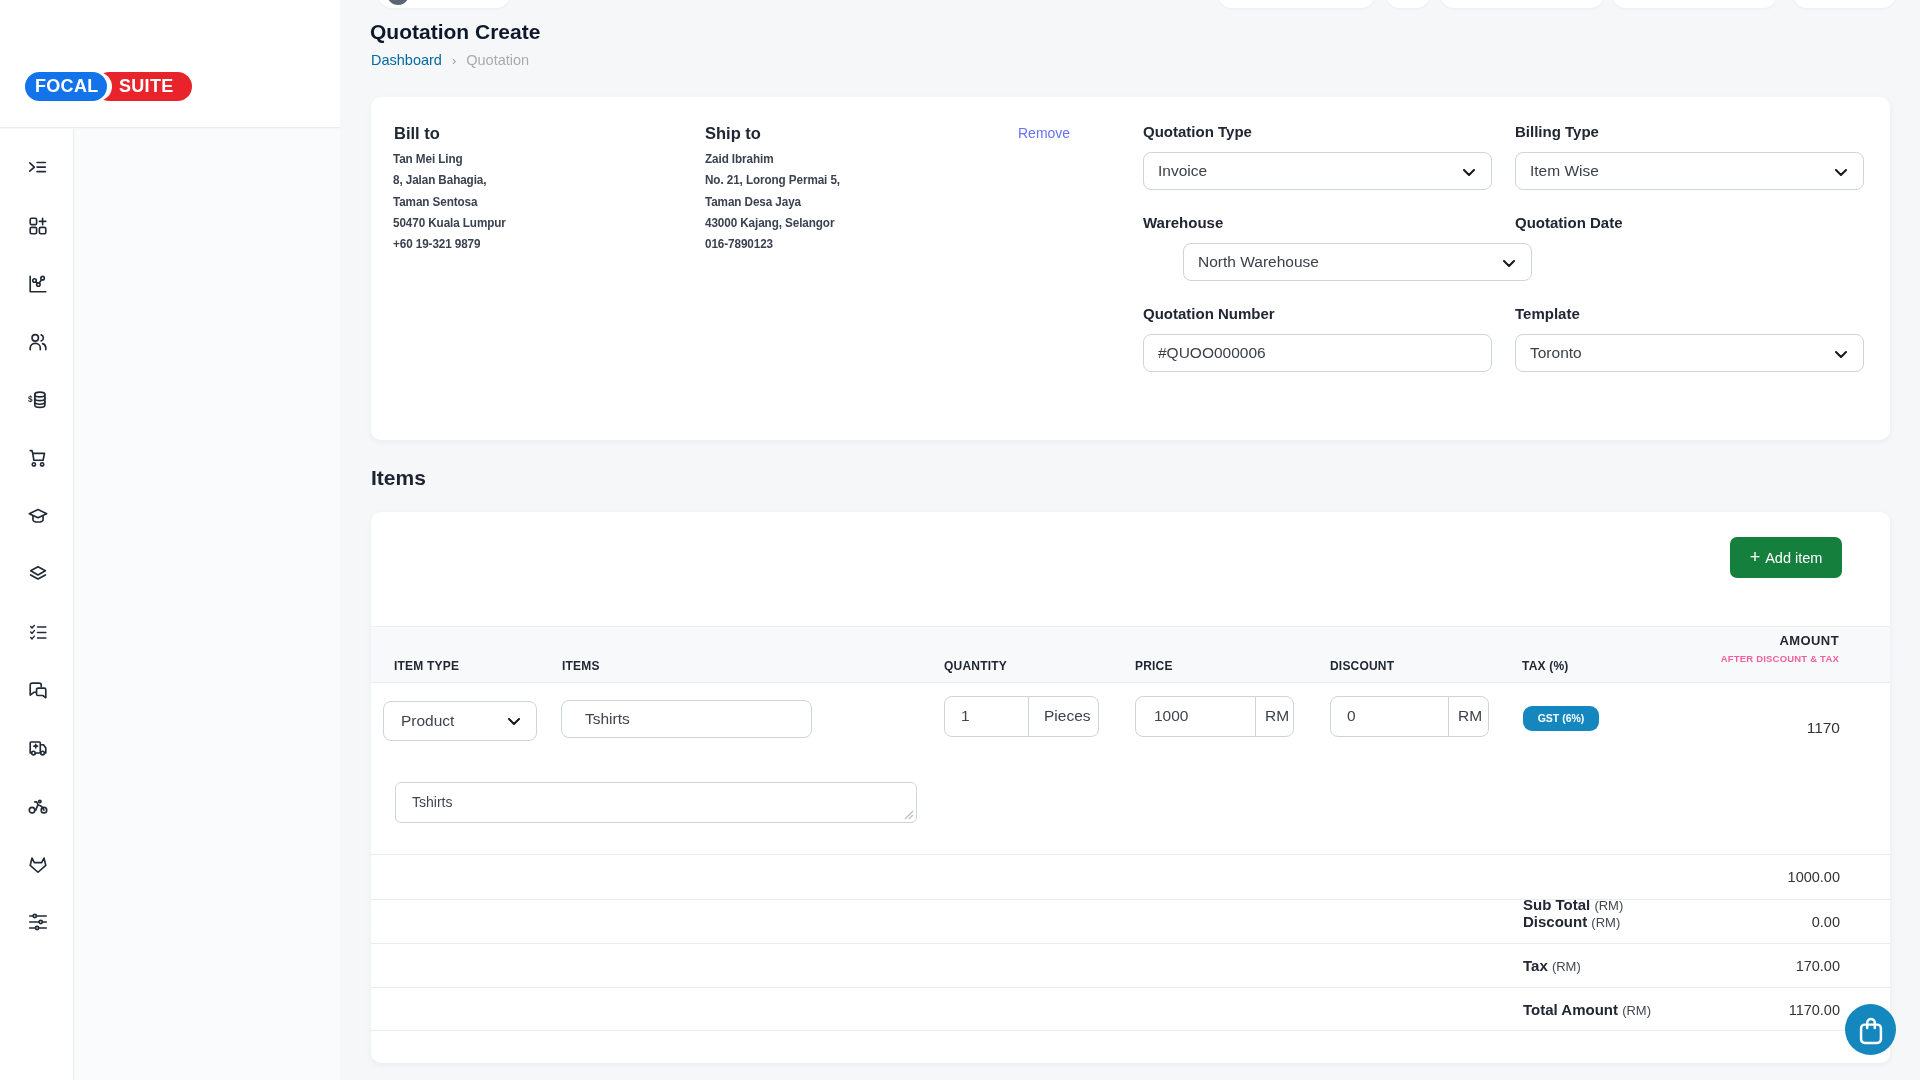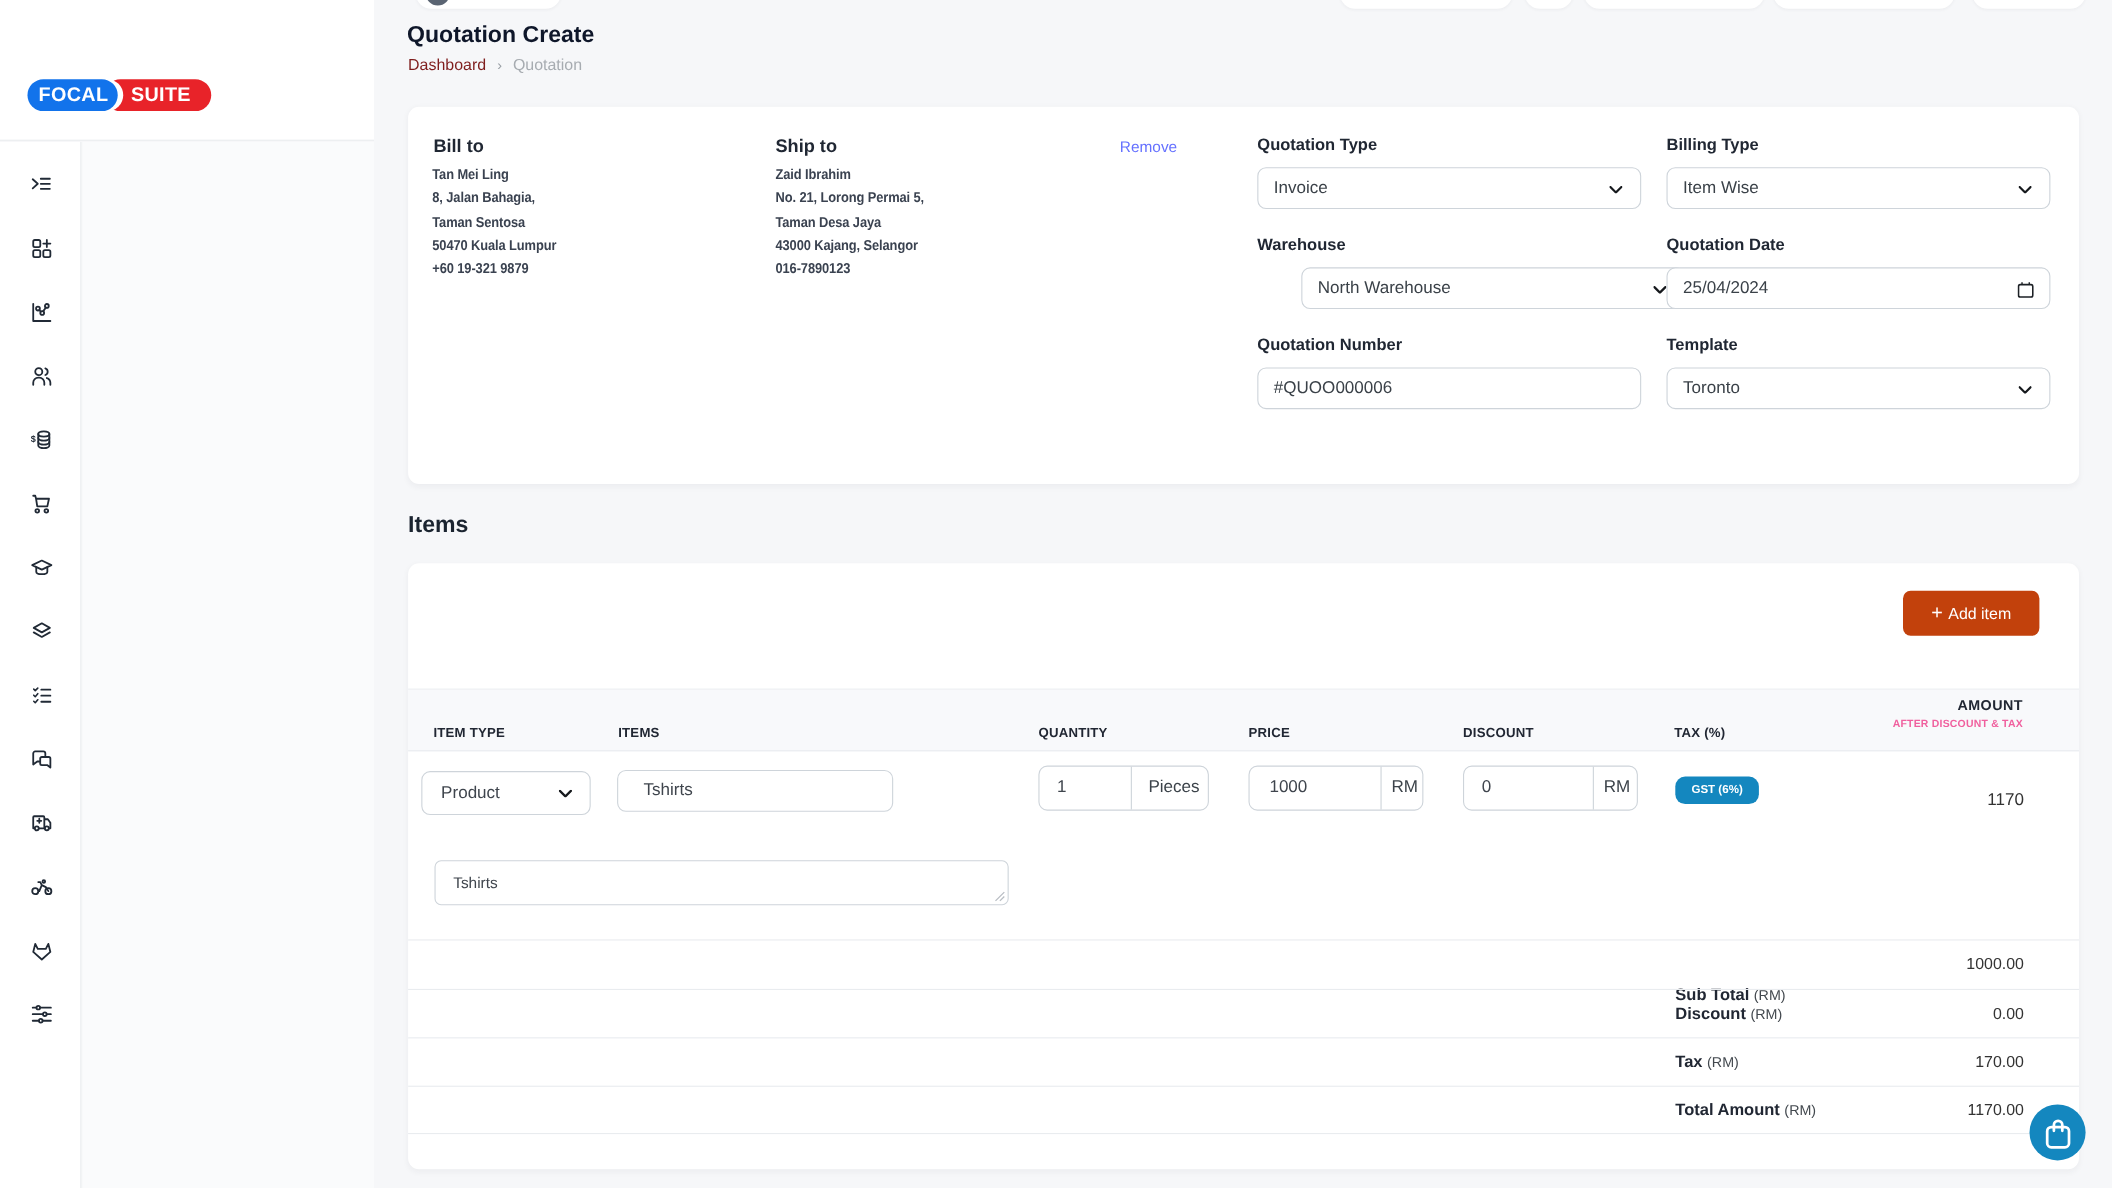--- a/index.html
+++ b/index.html
@@ -21,21 +21,21 @@
 #logo span { position:absolute; top:0; height:35px; line-height:29px; color:#fff; font-weight:bold; font-size:18px; letter-spacing:0.3px; }
 #logo .tf { left:10px; z-index:3; }
 #logo .ts { left:94px; }
 
 
 .hpill { top:-22px; height:30px; background:#fff; border-radius:14px; box-shadow:0 1px 3px rgba(30,40,60,0.05); }
 
 
 #pagetitle { left:370px; top:20px; font-size:21px; font-weight:bold; color:#0f172a; }
 #crumb { left:371px; top:52px; font-size:14.5px; color:#a7acb1; }
-#crumb a { color:#7f1d1d; text-decoration:none; }
+#crumb a { color:#0369a1; text-decoration:none; }
 #crumb .sep { color:#9aa0a6; margin:0 10px; font-size:13px; }
 
 
 .card { background:#fff; border-radius:10px; box-shadow:0 2px 6px rgba(30,40,60,0.05); }
 #card1 { left:371px; top:97px; width:1519px; height:343px; }
 #card2 { left:371px; top:512px; width:1519px; height:551px; }
 
 .h6 { position:absolute; font-size:16.5px; font-weight:bold; color:#202733; }
 .addr { position:absolute; font-size:13px; color:#3a4250; line-height:21.3px; font-weight:600; letter-spacing:-0.1px; transform:scaleX(0.9); transform-origin:left top; }
 #removelink { position:absolute; left:647px; top:28px; font-size:14px; color:#6571ff; }
@@ -43,21 +43,21 @@
 .flabel { position:absolute; font-size:15px; font-weight:bold; color:#202733; }
 .fbox { position:absolute; width:349px; height:38px; border:1px solid #ced4da; border-radius:8px; background:#fff; font-size:15.5px; color:#3a4148; line-height:36px; padding-left:14px; }
 .chev { position:absolute; right:16px; top:16px; width:12px; height:7px; }
 .chev svg { display:block; width:12px; height:7px; stroke:#16191d; stroke-width:2; fill:none; stroke-linecap:round; stroke-linejoin:round; }
 .calic { position:absolute; right:14px; top:12px; width:15px; height:15px; }
 .calic svg { display:block; width:15px; height:15px; stroke:#1d2126; stroke-width:1.5; fill:none; stroke-linejoin:round; }
 
 #itemstitle { left:371px; top:466px; font-size:21px; font-weight:bold; color:#1b2430; }
 
 
-#additem { position:absolute; left:1359px; top:25px; width:124px; height:41px; background:#c2410c; border-radius:7px; color:#fff; font-size:14.5px; text-align:center; line-height:41px; }
+#additem { position:absolute; left:1359px; top:25px; width:112px; height:41px; background:#15803d; border-radius:7px; color:#fff; font-size:14.5px; text-align:center; line-height:41px; }
 #additem .plus { font-size:18px; font-weight:400; margin-right:5px; }
 
 
 #thead { position:absolute; left:0; top:114px; width:1519px; height:57px; background:#f8f9fb; border-top:1px solid #eef0f3; border-bottom:1px solid #e9ecef; }
 .th { position:absolute; font-size:12px; font-weight:bold; color:#212733; letter-spacing:0.2px; top:32px; }
 .thr { text-align:right; }
 #aftertax { position:absolute; right:51px; top:26px; font-size:9.5px; font-weight:bold; color:#f0609e; letter-spacing:0.2px; }
 
 .inbox { position:absolute; border:1px solid #ced4da; border-radius:8px; background:#fff; font-size:15.5px; color:#3f454d; }
 .grp { position:absolute; height:41px; border:1px solid #ced4da; border-radius:8px; background:#fff; }
@@ -229,26 +229,20 @@
         </svg>
       </span></div>
 
   <div class="flabel" style="left:772px; top:117px;">Warehouse</div>
   <div class="fbox" style="left:812px; top:146px;">North Warehouse<span class="chev">
         <svg viewBox="0 0 12 7">
           <path d="M1 1l5 5 5-5"></path>
         </svg>
       </span></div>
   <div class="flabel" style="left:1144px; top:117px;">Quotation Date</div>
-  <div class="fbox" style="left:1144px; top:146px;">25/04/2024<span class="calic">
-        <svg viewBox="0 0 15 15">
-          <rect x="1" y="2.8" width="13" height="11.2" rx="1.6"></rect>
-          <path d="M4.2 0.6v2.6M10.8 0.6v2.6" stroke-width="1.3"></path>
-        </svg>
-      </span></div>
 
   <div class="flabel" style="left:772px; top:208px;">Quotation Number</div>
   <div class="fbox" style="left:772px; top:237px;">#QUOO000006</div>
   <div class="flabel" style="left:1144px; top:208px;">Template</div>
   <div class="fbox" style="left:1144px; top:237px;">Toronto<span class="chev">
         <svg viewBox="0 0 12 7">
           <path d="M1 1l5 5 5-5"></path>
         </svg>
       </span></div>
 </div>

